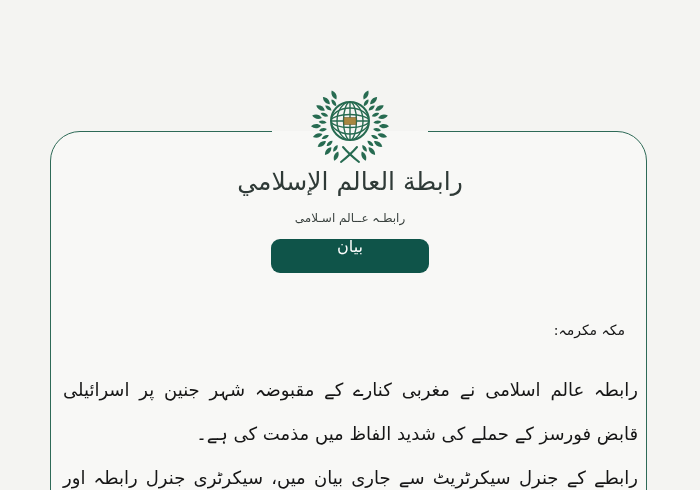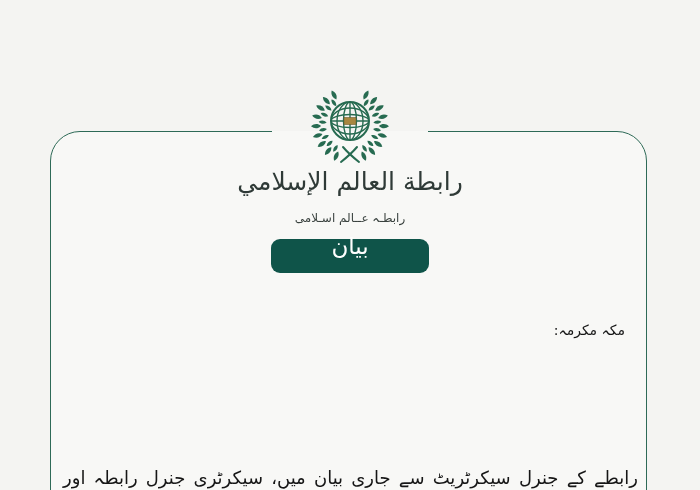--- a/index.html
+++ b/index.html
@@ -32,21 +32,21 @@
   }
   .title-ur{
     position:absolute;left:0;top:209px;width:700px;z-index:3;
     text-align:center;direction:rtl;
     font-size:12px;color:#3a423f;line-height:1.6;
   }
   .banner{
     position:absolute;left:271px;top:239px;width:158px;height:34px;z-index:3;
     background:var(--banner-bg);border-radius:9px;
     display:flex;align-items:center;justify-content:center;
-    color:var(--banner-text);font-size:23px;padding-bottom:20px;direction:rtl;
+    color:var(--banner-text);font-size:16px;padding-bottom:20px;direction:rtl;
   }
   .dateline{
     position:absolute;right:75px;top:320px;z-index:3;
     direction:rtl;font-size:14px;color:var(--body-ink);line-height:1.5;
   }
   .para{
     position:absolute;left:63px;width:575px;z-index:3;
     direction:rtl;text-align:justify;
     font-size:18px;line-height:44px;color:var(--body-ink);
   }
@@ -122,15 +122,16 @@
 
   <div class="title-ar">رابطة العالم الإسلامي</div>
   <div class="title-ur">رابطـہ عــالم اسـلامی</div>
 
   <div class="banner">
     <span>بيان</span>
   </div>
 
   <div class="dateline">مکہ مکرمہ:</div>
 
+  <div class="para para-1">رابطہ عالم اسلامی نے مغربی کنارے کے مقبوضہ شہر جنین پر اسرائیلی قابض فورسز کے حملے کی شدید الفاظ میں مذمت کی ہے۔</div>
   <div class="para para-2">رابطے کے جنرل سیکرٹریٹ سے جاری بیان میں، سیکرٹری جنرل رابطہ اور چیئرمین مسلم</div>
 
 </div>
 
 </body></html>

